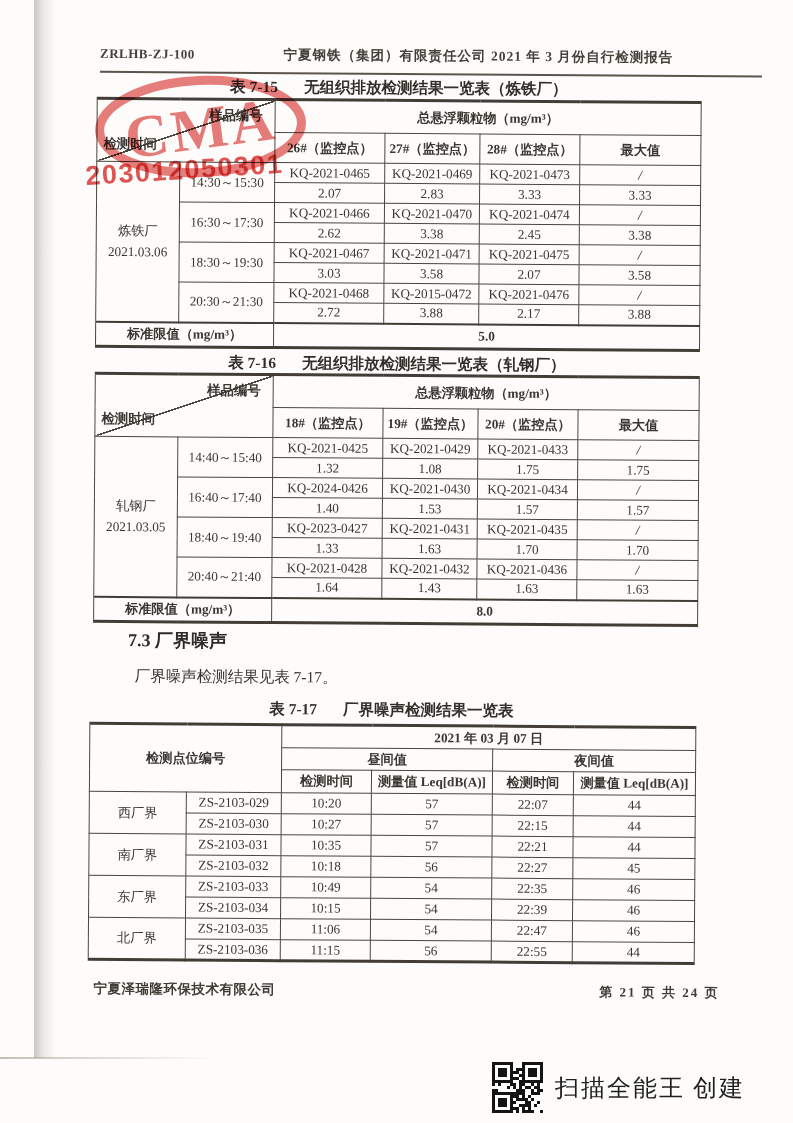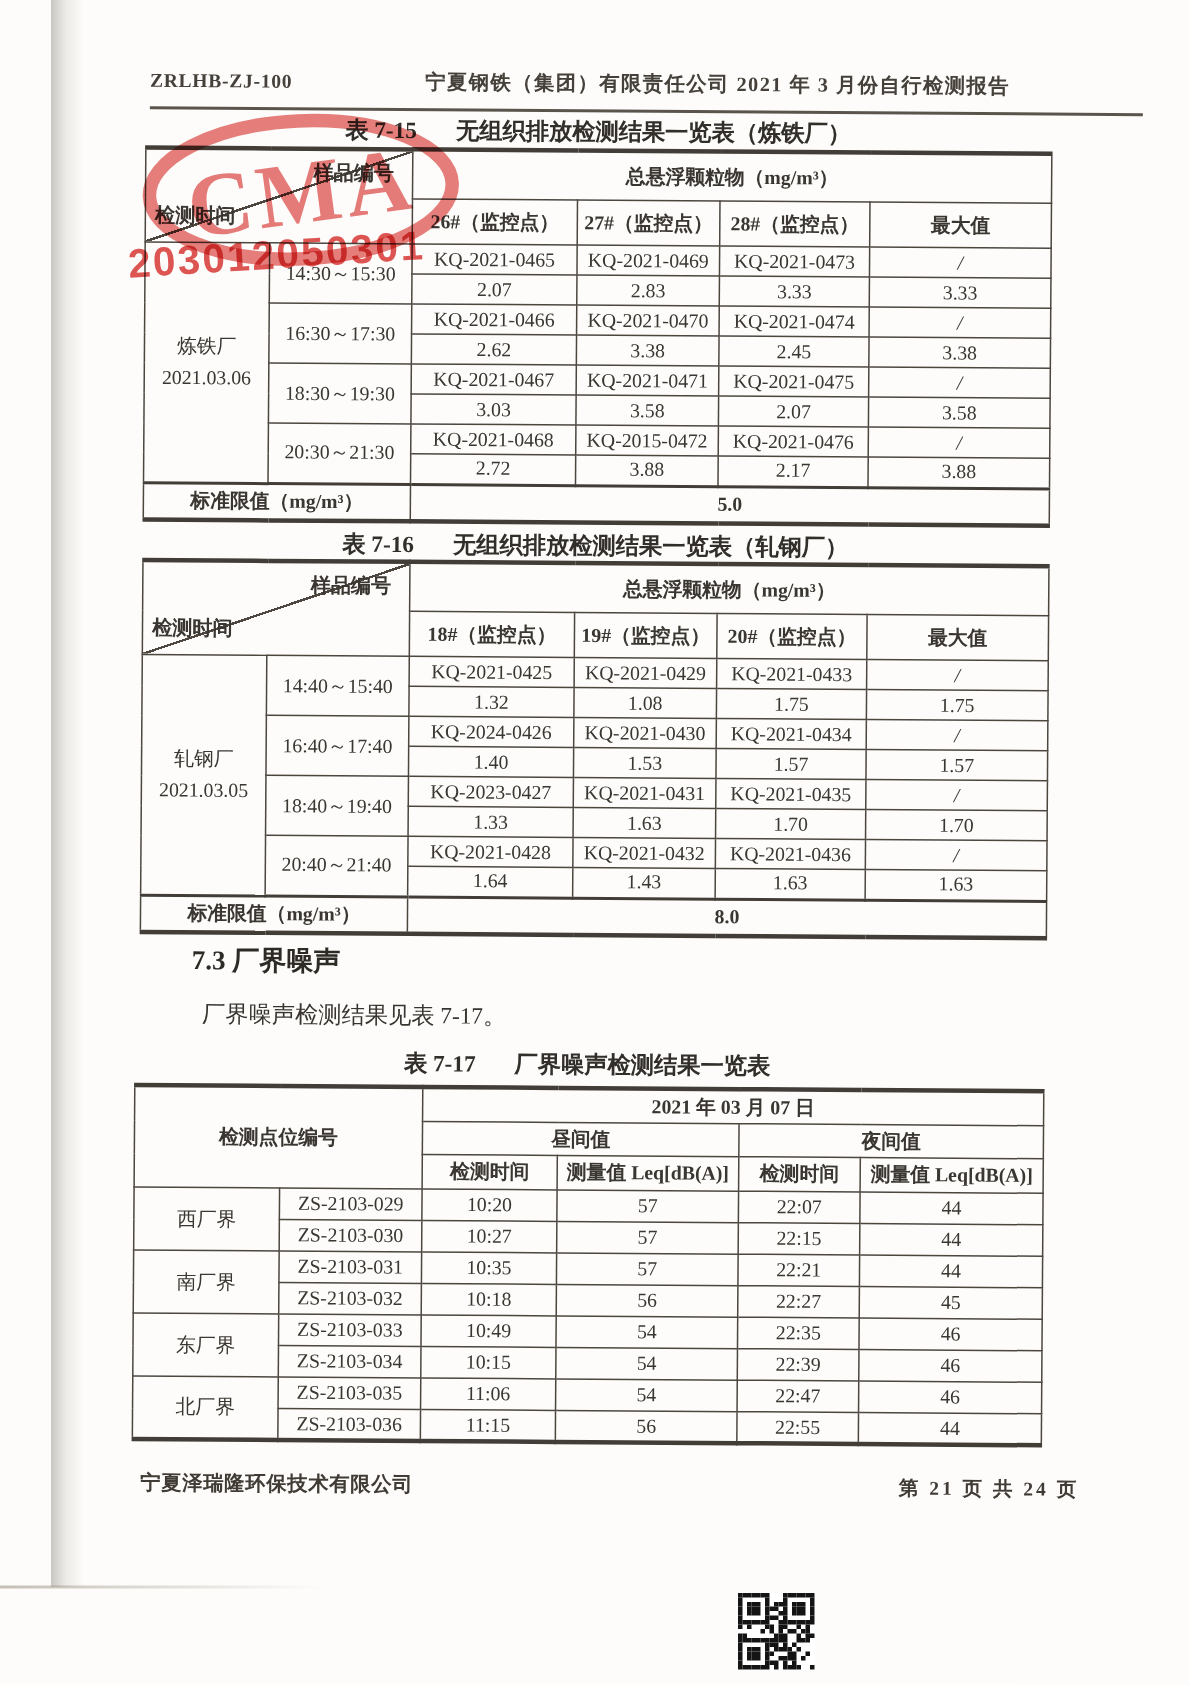--- a/index.html
+++ b/index.html
@@ -557,13 +557,14 @@
       <i style="left:12px;top:48px"></i>
       <i style="left:15px;top:48px"></i>
       <i style="left:18px;top:48px"></i>
       <i style="left:24px;top:48px"></i>
       <i style="left:30px;top:48px"></i>
       <i style="left:33px;top:48px"></i>
       <i style="left:36px;top:48px"></i>
       <i style="left:39px;top:48px"></i>
       <i style="left:48px;top:48px"></i>
     </div>
+  <span class="brand-text">扫描全能王 创建</span>
 </div>
 
 </body></html>

